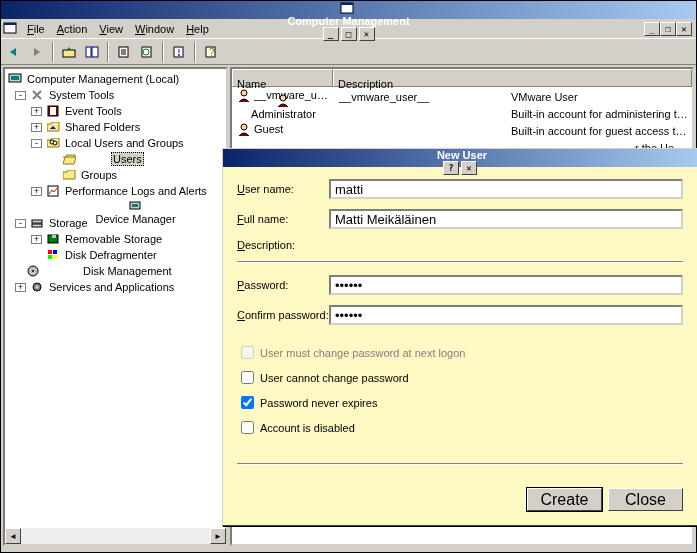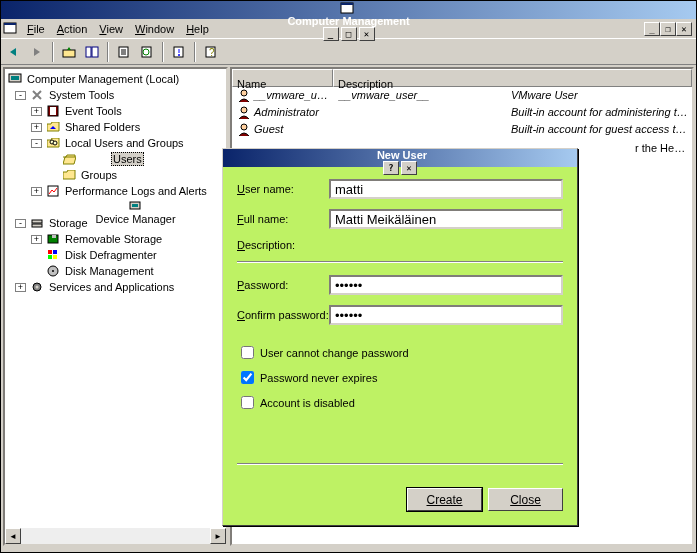--- a/index.html
+++ b/index.html
@@ -101,31 +101,31 @@
   position: relative;
   overflow: hidden;
 }
 .list-header { display: flex; background: #d4d0c8; height: 17px; }
 .list-header .col {
   border: 1px solid;
   border-color: #fff #808080 #808080 #fff;
   padding: 8px 4px;
 }
 .list-body { }
-.list-row { display: flex; height: 17px; align-items: center; font-style: italic; }
+.list-row { display: flex; height: 17px; align-items: flex-end; }
 .list-row .cell { padding: 0 4px; overflow: hidden; white-space: nowrap; text-overflow: ellipsis; }
 .list-row .uicon { width:16px;height:16px;display:inline-flex;align-items:center;justify-content:center;margin-right:2px;}
 
 .dialog {
   position: absolute;
   left: 222px;
   top: 148px;
-  width: 356px;
+  width: 476px;
   height: 378px;
-  background: #bef264;
+  background: #fef9c3;
   border: 1px solid #404040;
   border-top-color:#d4d0c8;
   border-left-color:#d4d0c8;
   box-shadow: 1px 1px 0 #000;
 }
 .dialog .titlebar { height: 18px; }
 .dialog-body { padding: 12px 14px; }
 .form-row { display: flex; align-items: center; margin-bottom: 10px; }
 .form-row .flabel { width: 92px; }
 .form-row input[type="text"], .form-row input[type="password"] {
@@ -142,22 +142,21 @@
 .checkrow input { margin-right:6px; }
 .checkrow.disabled { color: #808080; }
 .dialog-buttons { position:absolute; bottom:14px; right:14px; display:flex; gap:6px; }
 .dbtn {
   width: 75px; height: 23px;
   background: #d4d0c8;
   border: 1px solid #fff;
   border-right-color:#404040;
   border-bottom-color:#404040;
   font-family: inherit;
-  font-size: 12px;
-  text-decoration: underline;
+  font-size: 16px;
 }
 .dbtn.default { outline: 1px solid #000; }
 
 .folder-icon { width:13px; height:11px; }
 .user-icon { width:14px;height:14px; }
 </style>
 </head>
 <body>
 
 <div class="window">
@@ -363,21 +362,21 @@
         <span class="ticon">
             <svg width="14" height="14">
               <rect x="2" y="2" width="4" height="4" fill="#f00"></rect>
               <rect x="7" y="2" width="4" height="4" fill="#00f"></rect>
               <rect x="2" y="7" width="4" height="4" fill="#0f0"></rect>
               <rect x="7" y="7" width="4" height="4" fill="#ff0"></rect>
             </svg>
           </span>
         <span class="label">Disk Defragmenter</span>
       </div>
-      <div class="tree-row" style="padding-left:40px;">
+      <div class="tree-row" style="padding-left:20px;gap:38px;">
         <span class="ticon">
             <svg width="14" height="14">
               <ellipse cx="7" cy="7" rx="5" ry="5" fill="#c0c0c0" stroke="#000"></ellipse>
               <circle cx="7" cy="7" r="1" fill="#000"></circle>
             </svg>
           </span>
         <span class="label">Disk Management</span>
       </div>
       <div class="tree-row" style="padding-left:10px;">
         <span class="exp">+</span>
@@ -410,21 +409,21 @@
                   <circle cx="7" cy="5" r="3" fill="#ffd0a0" stroke="#000"></circle>
                   <path d="M2 14 Q7 8 12 14" fill="#800000" stroke="#000"></path>
                 </svg>
               </span>
               <span>__vmware_u…</span>
             </div>
           <div class="cell" style="width:172px;">__vmware_user__</div>
           <div class="cell" style="flex:1;">VMware User</div>
         </div>
         <div class="list-row">
-          <div class="cell" style="width:103px;display:flex;align-items:center;">
+          <div class="cell" style="width:103px;display:flex;align-items:center;flex-direction:column;">
               <span class="uicon">
                 <svg class="user-icon">
                   <circle cx="7" cy="5" r="3" fill="#ffd0a0" stroke="#000"></circle>
                   <path d="M2 14 Q7 8 12 14" fill="#800000" stroke="#000"></path>
                 </svg>
               </span>
               <span>Administrator</span>
             </div>
           <div class="cell" style="width:172px;"></div>
           <div class="cell" style="flex:1;">Built-in account for administering the…</div>
@@ -471,20 +470,24 @@
     <div class="divider"></div>
     <div class="form-row">
       <span class="flabel"><u>P</u>assword:</span>
       <input type="text" value="••••••" style="">
     </div>
     <div class="form-row">
       <span class="flabel"><u>C</u>onfirm password:</span>
       <input type="text" value="••••••" style="">
     </div>
     <div style="height:8px;"></div>
+    <div class="checkrow disabled">
+      <input type="checkbox" disabled="" style="">
+      <span>User must change password at next logon</span>
+    </div>
     <div class="checkrow">
       <input type="checkbox" style="">
       <span>User cannot change password</span>
     </div>
     <div class="checkrow">
       <input type="checkbox" checked="" style="">
       <span>Password never expires</span>
     </div>
     <div class="checkrow">
       <input type="checkbox" style="">

